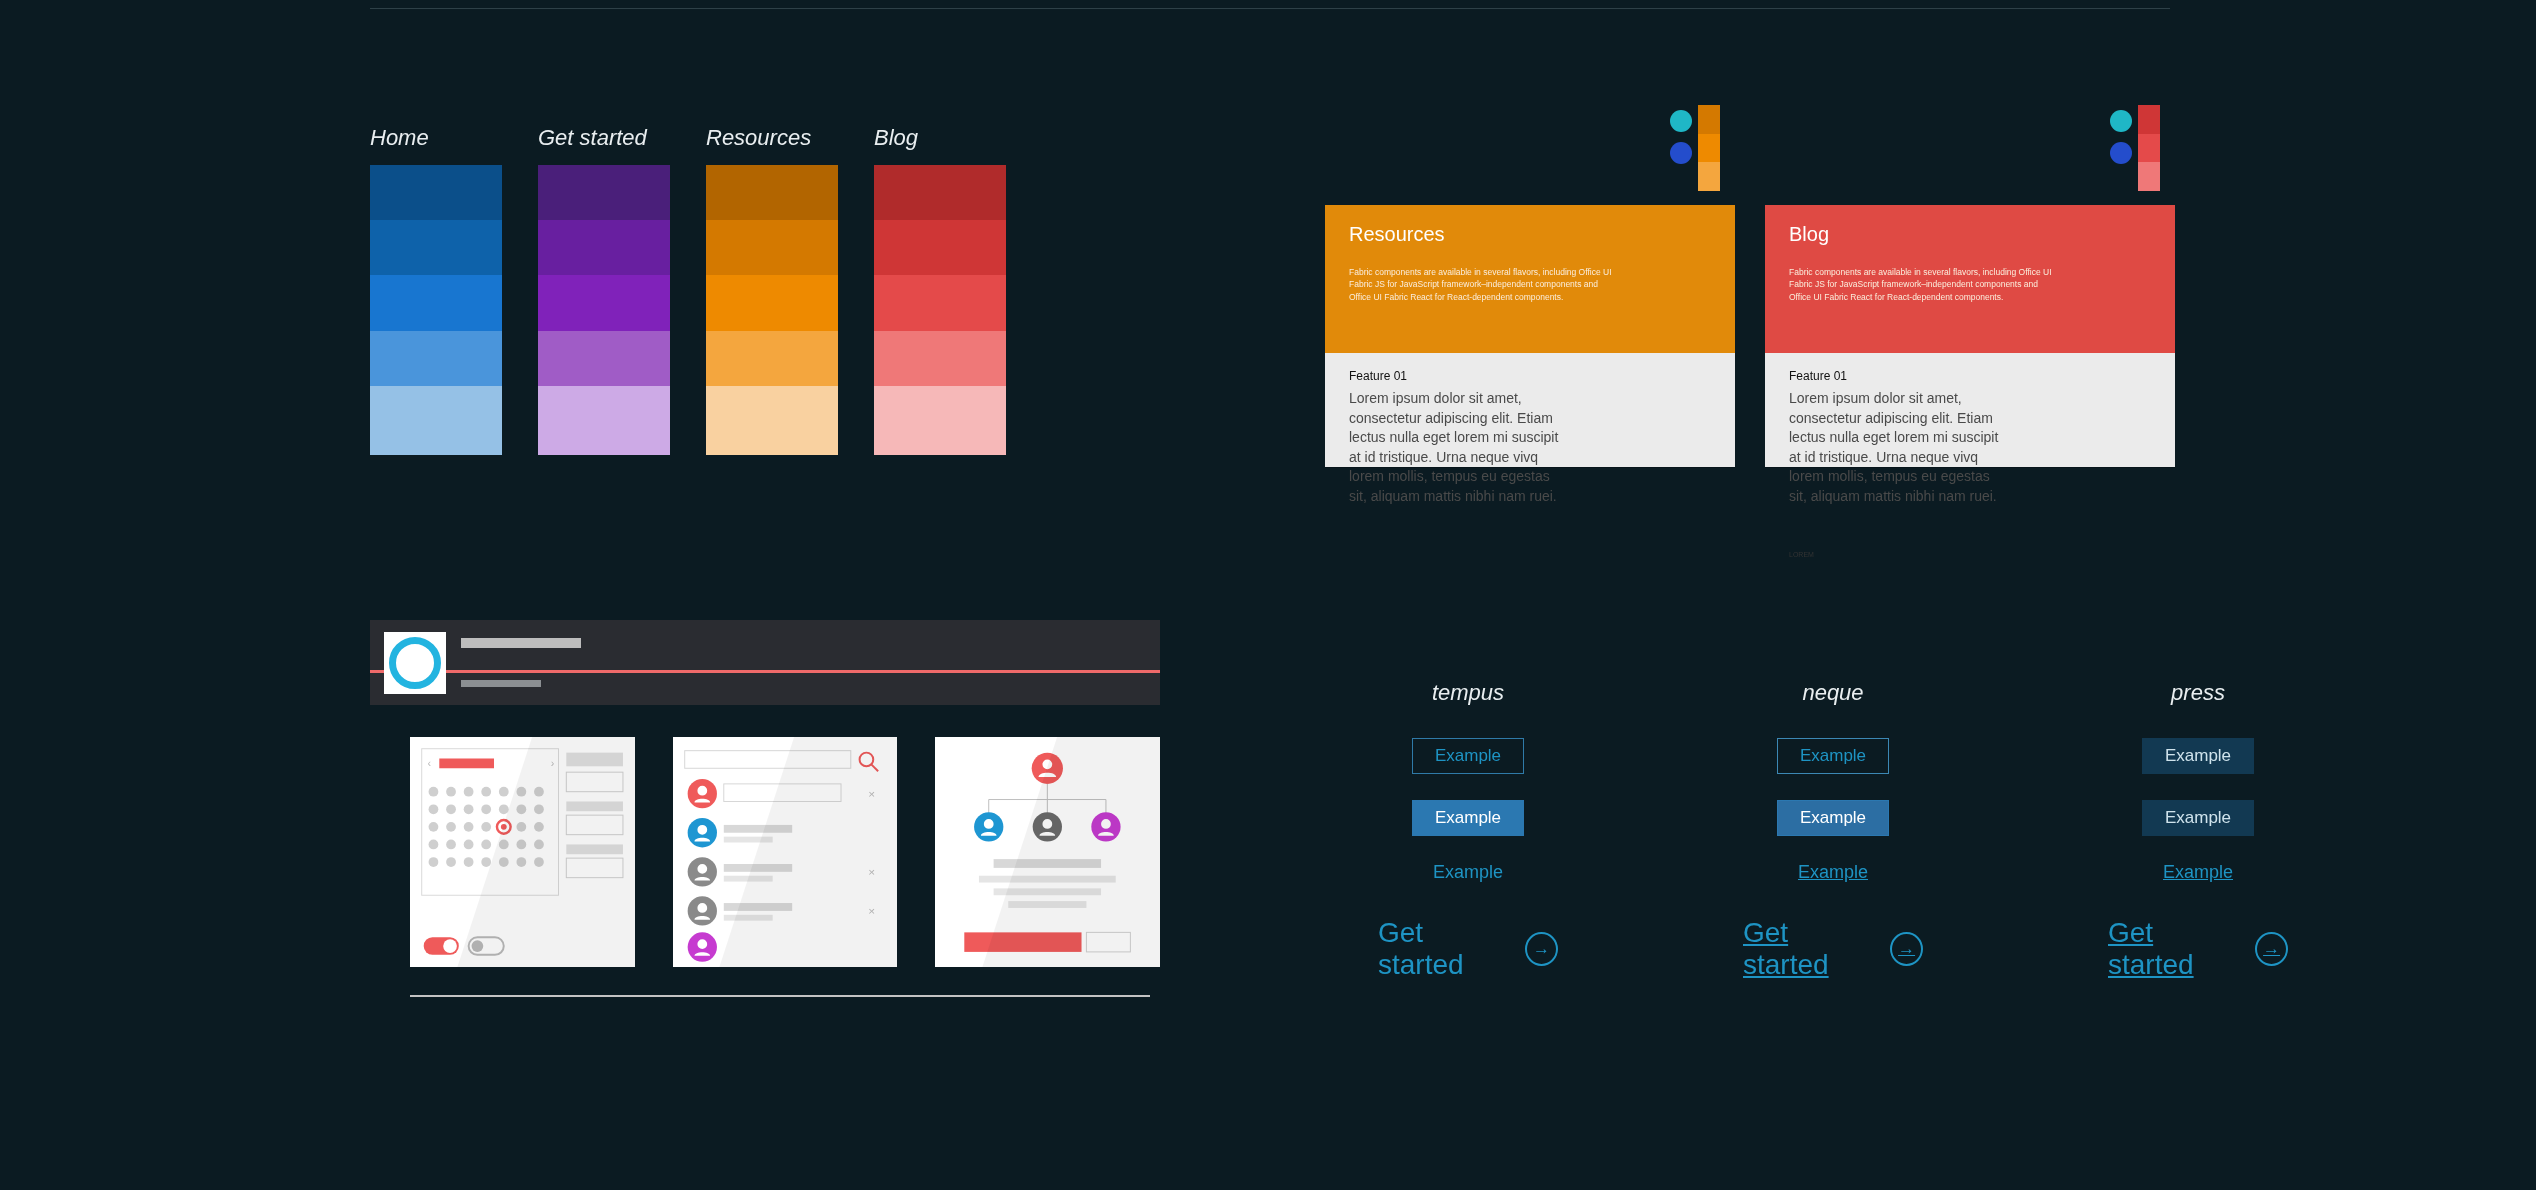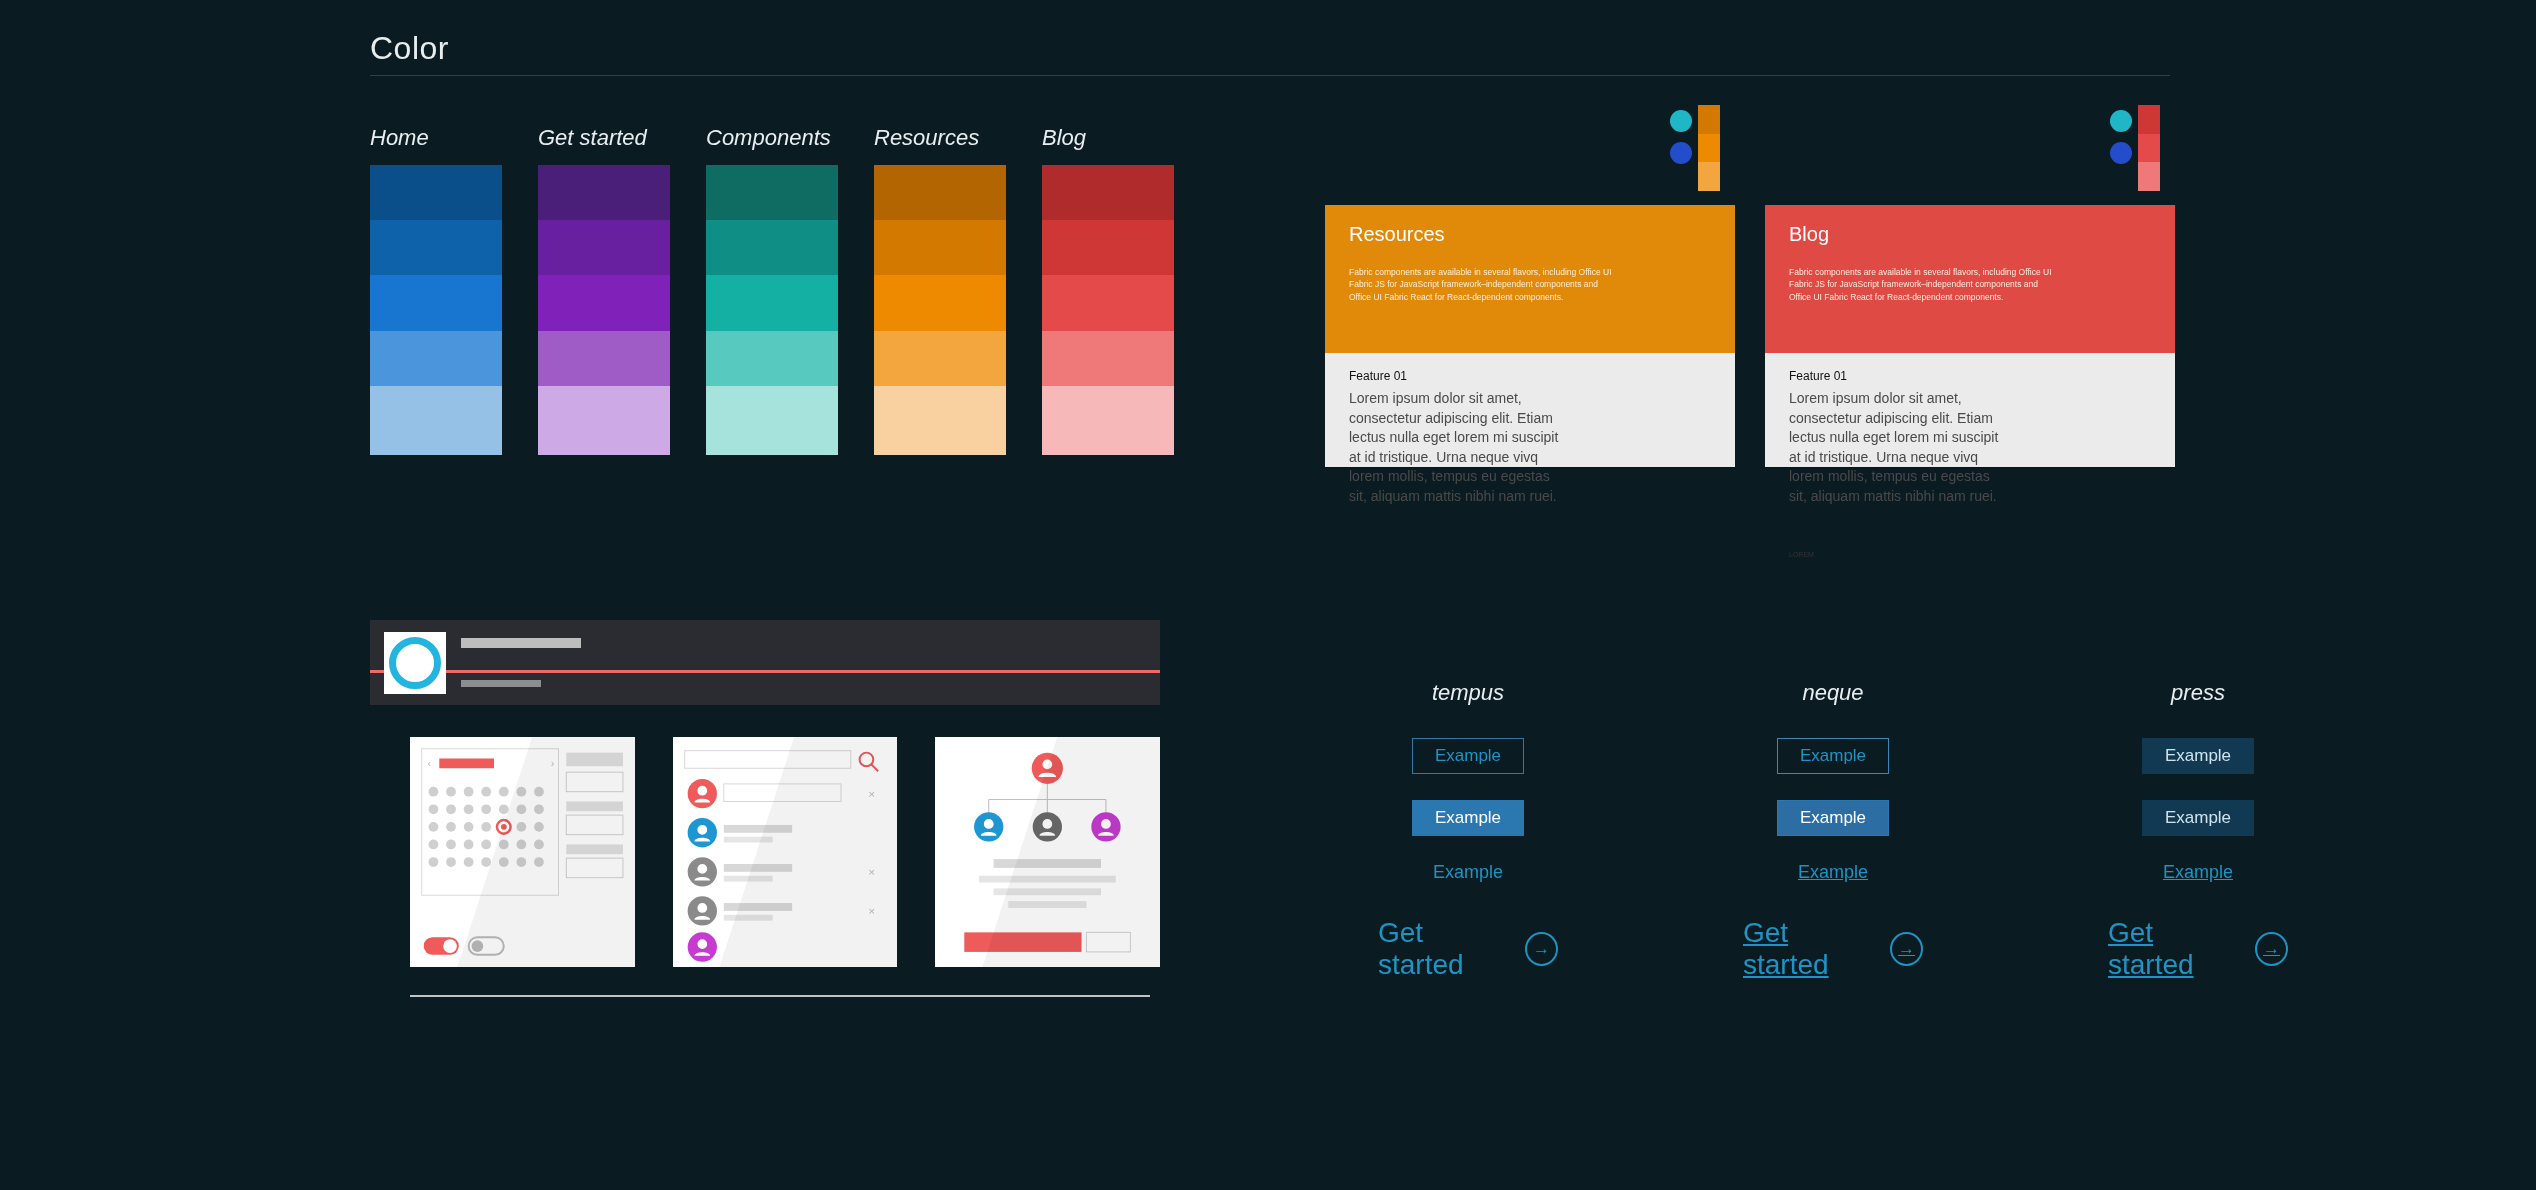--- a/index.html
+++ b/index.html
@@ -57,21 +57,20 @@
   .cta{display:flex;align-items:center;gap:14px;color:#1e94c4;font-size:28px;margin-top:8px}
   .cta.u{text-decoration:underline}
   .cta .arrow{width:30px;height:30px;border:2px solid #1e94c4;border-radius:50%;display:flex;align-items:center;justify-content:center;font-size:17px}
   .rel{position:relative}
 </style>
 </head>
 <body>
 
 <div class="page">
   <div class="content">
-    <div class="section-title">Color</div>
     <div class="hr"></div>
 
     <div class="palettes-row">
 
       <div class="pal-col">
         <div class="pal-label">Home</div>
         <div class="pal-block">
           <div class="sw" style="background:#0b4f8a"></div>
           <div class="sw" style="background:#0e62aa"></div>
           <div class="sw" style="background:#1876d0"></div>
@@ -80,30 +79,20 @@
         </div>
       </div>
       <div class="pal-col">
         <div class="pal-label">Get started</div>
         <div class="pal-block">
           <div class="sw" style="background:#4a1f7a"></div>
           <div class="sw" style="background:#681fa0"></div>
           <div class="sw" style="background:#8022ba"></div>
           <div class="sw" style="background:#a05cc6"></div>
           <div class="sw last" style="background:#cdaae6"></div>
-        </div>
-      </div>
-      <div class="pal-col">
-        <div class="pal-label">Components</div>
-        <div class="pal-block">
-          <div class="sw" style="background:#0f6c63"></div>
-          <div class="sw" style="background:#0f8e85"></div>
-          <div class="sw" style="background:#15b0a4"></div>
-          <div class="sw" style="background:#58c9bf"></div>
-          <div class="sw last" style="background:#a6e3dc"></div>
         </div>
       </div>
       <div class="pal-col">
         <div class="pal-label">Resources</div>
         <div class="pal-block">
           <div class="sw" style="background:#b26500"></div>
           <div class="sw" style="background:#d47900"></div>
           <div class="sw" style="background:#ee8a00"></div>
           <div class="sw" style="background:#f4a63e"></div>
           <div class="sw last" style="background:#f9d1a0"></div>

